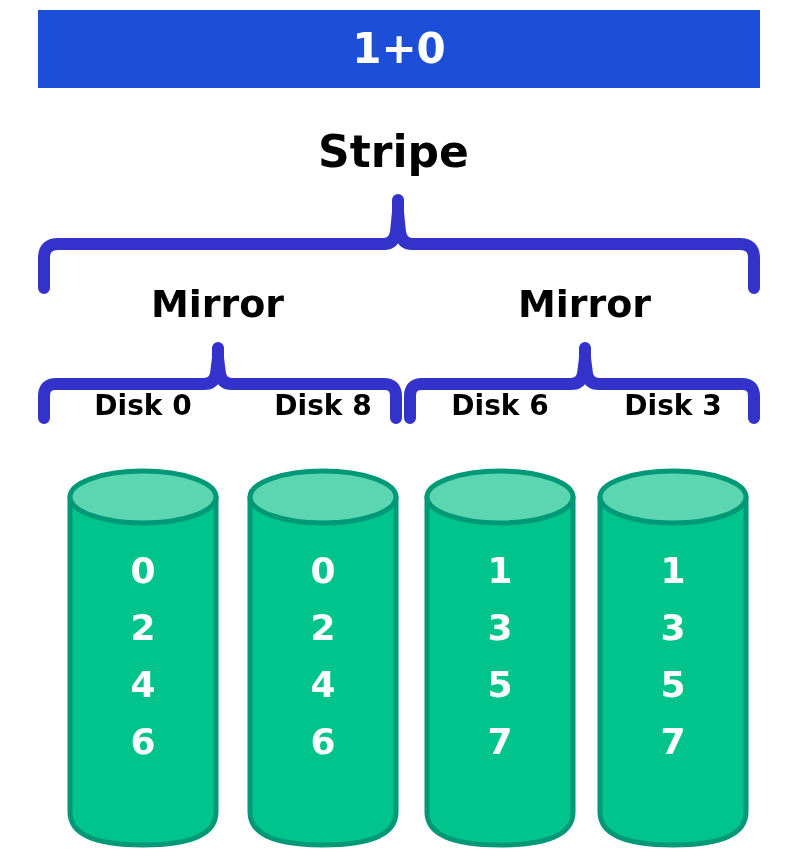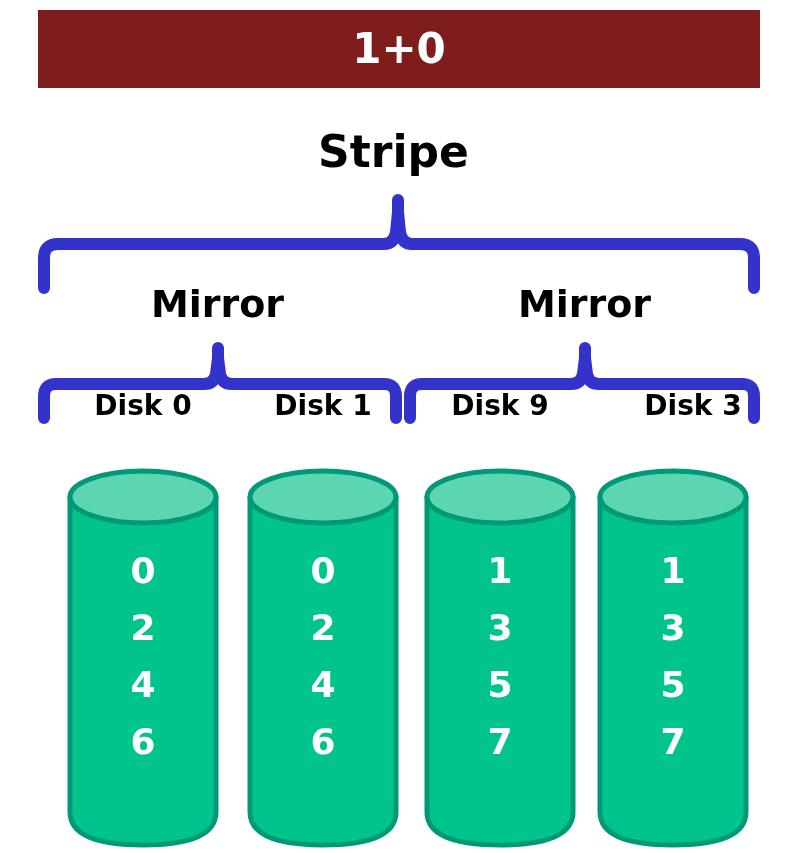--- a/index.html
+++ b/index.html
@@ -23,21 +23,21 @@
     height: 853px;
   }
 
   
   .title-bar {
     position: absolute;
     left: 38px;
     top: 10px;
     width: 722px;
     height: 78px;
-    background: #7f1d1d;
+    background: #1d4ed8;
     display: flex;
     align-items: center;
     justify-content: center;
   }
   .title-bar .title-text {
     color: #ffffff;
     font-size: 42px;
     font-weight: bold;
     letter-spacing: 0px;
     line-height: 1;
@@ -72,21 +72,21 @@
     width: 245px;
     font-size: 38px;
   }
   .lbl-disk {
     top: 392px;
     font-size: 28px;
   }
   .lbl-disk0 { left: 68px;  width: 150px; }
   .lbl-disk1 { left: 248px; width: 150px; }
   .lbl-disk2 { left: 425px; width: 150px; }
-  .lbl-disk3 { left: 598px; width: 150px; margin-left: 20px; }
+  .lbl-disk3 { left: 598px; width: 150px; }
 
   
   #vector-layer {
     position: absolute;
     left: 0;
     top: 0;
     width: 787px;
     height: 853px;
     pointer-events: none;
   }
@@ -116,22 +116,22 @@
   <div class="title-bar">
     <span class="title-text">1+0</span>
   </div>
 
   <div class="lbl lbl-stripe">Stripe</div>
 
   <div class="lbl lbl-mirror-left">Mirror</div>
   <div class="lbl lbl-mirror-right">Mirror</div>
 
   <div class="lbl lbl-disk lbl-disk0">Disk 0</div>
-  <div class="lbl lbl-disk lbl-disk1">Disk 1</div>
-  <div class="lbl lbl-disk lbl-disk2">Disk 9</div>
+  <div class="lbl lbl-disk lbl-disk1">Disk 8</div>
+  <div class="lbl lbl-disk lbl-disk2">Disk 6</div>
   <div class="lbl lbl-disk lbl-disk3">Disk 3</div>
 
   <svg id="vector-layer" viewBox="0 0 787 853" width="787" height="853">
 
     <g>
       <path d="M 44,288
                L 44,258
                Q 44,244 58,244
                L 384,244
                Q 394,244 396,232

